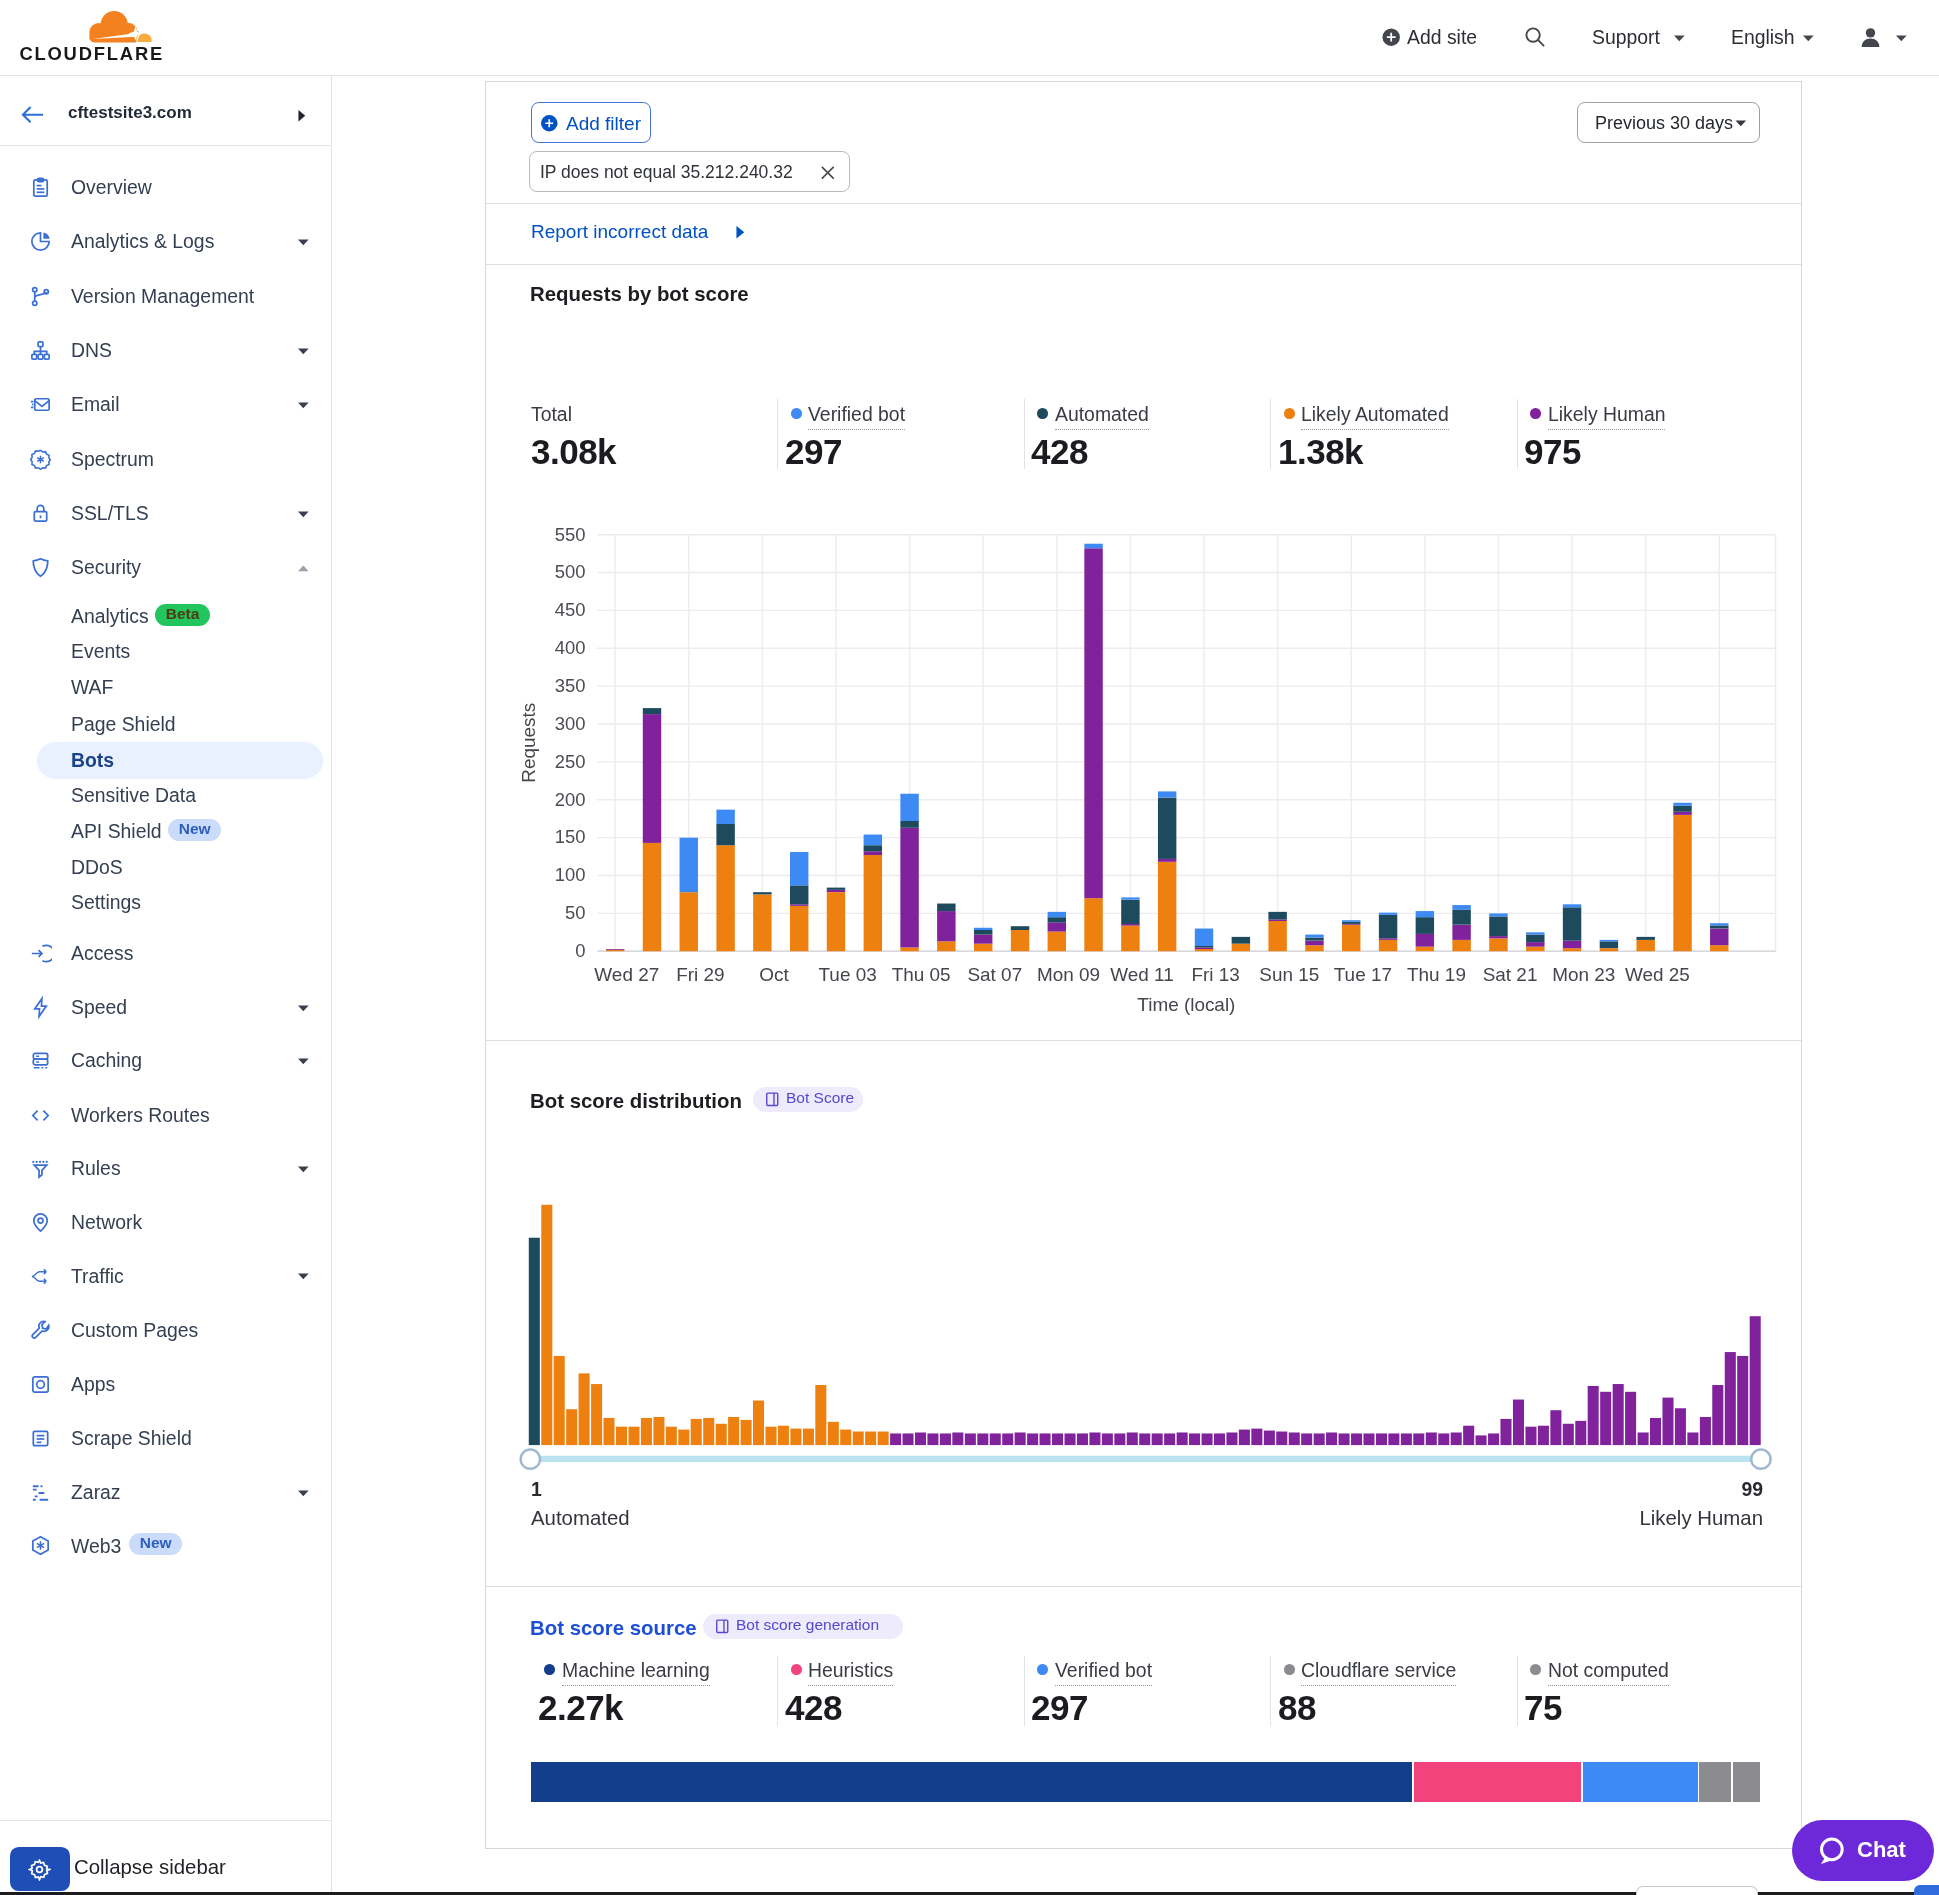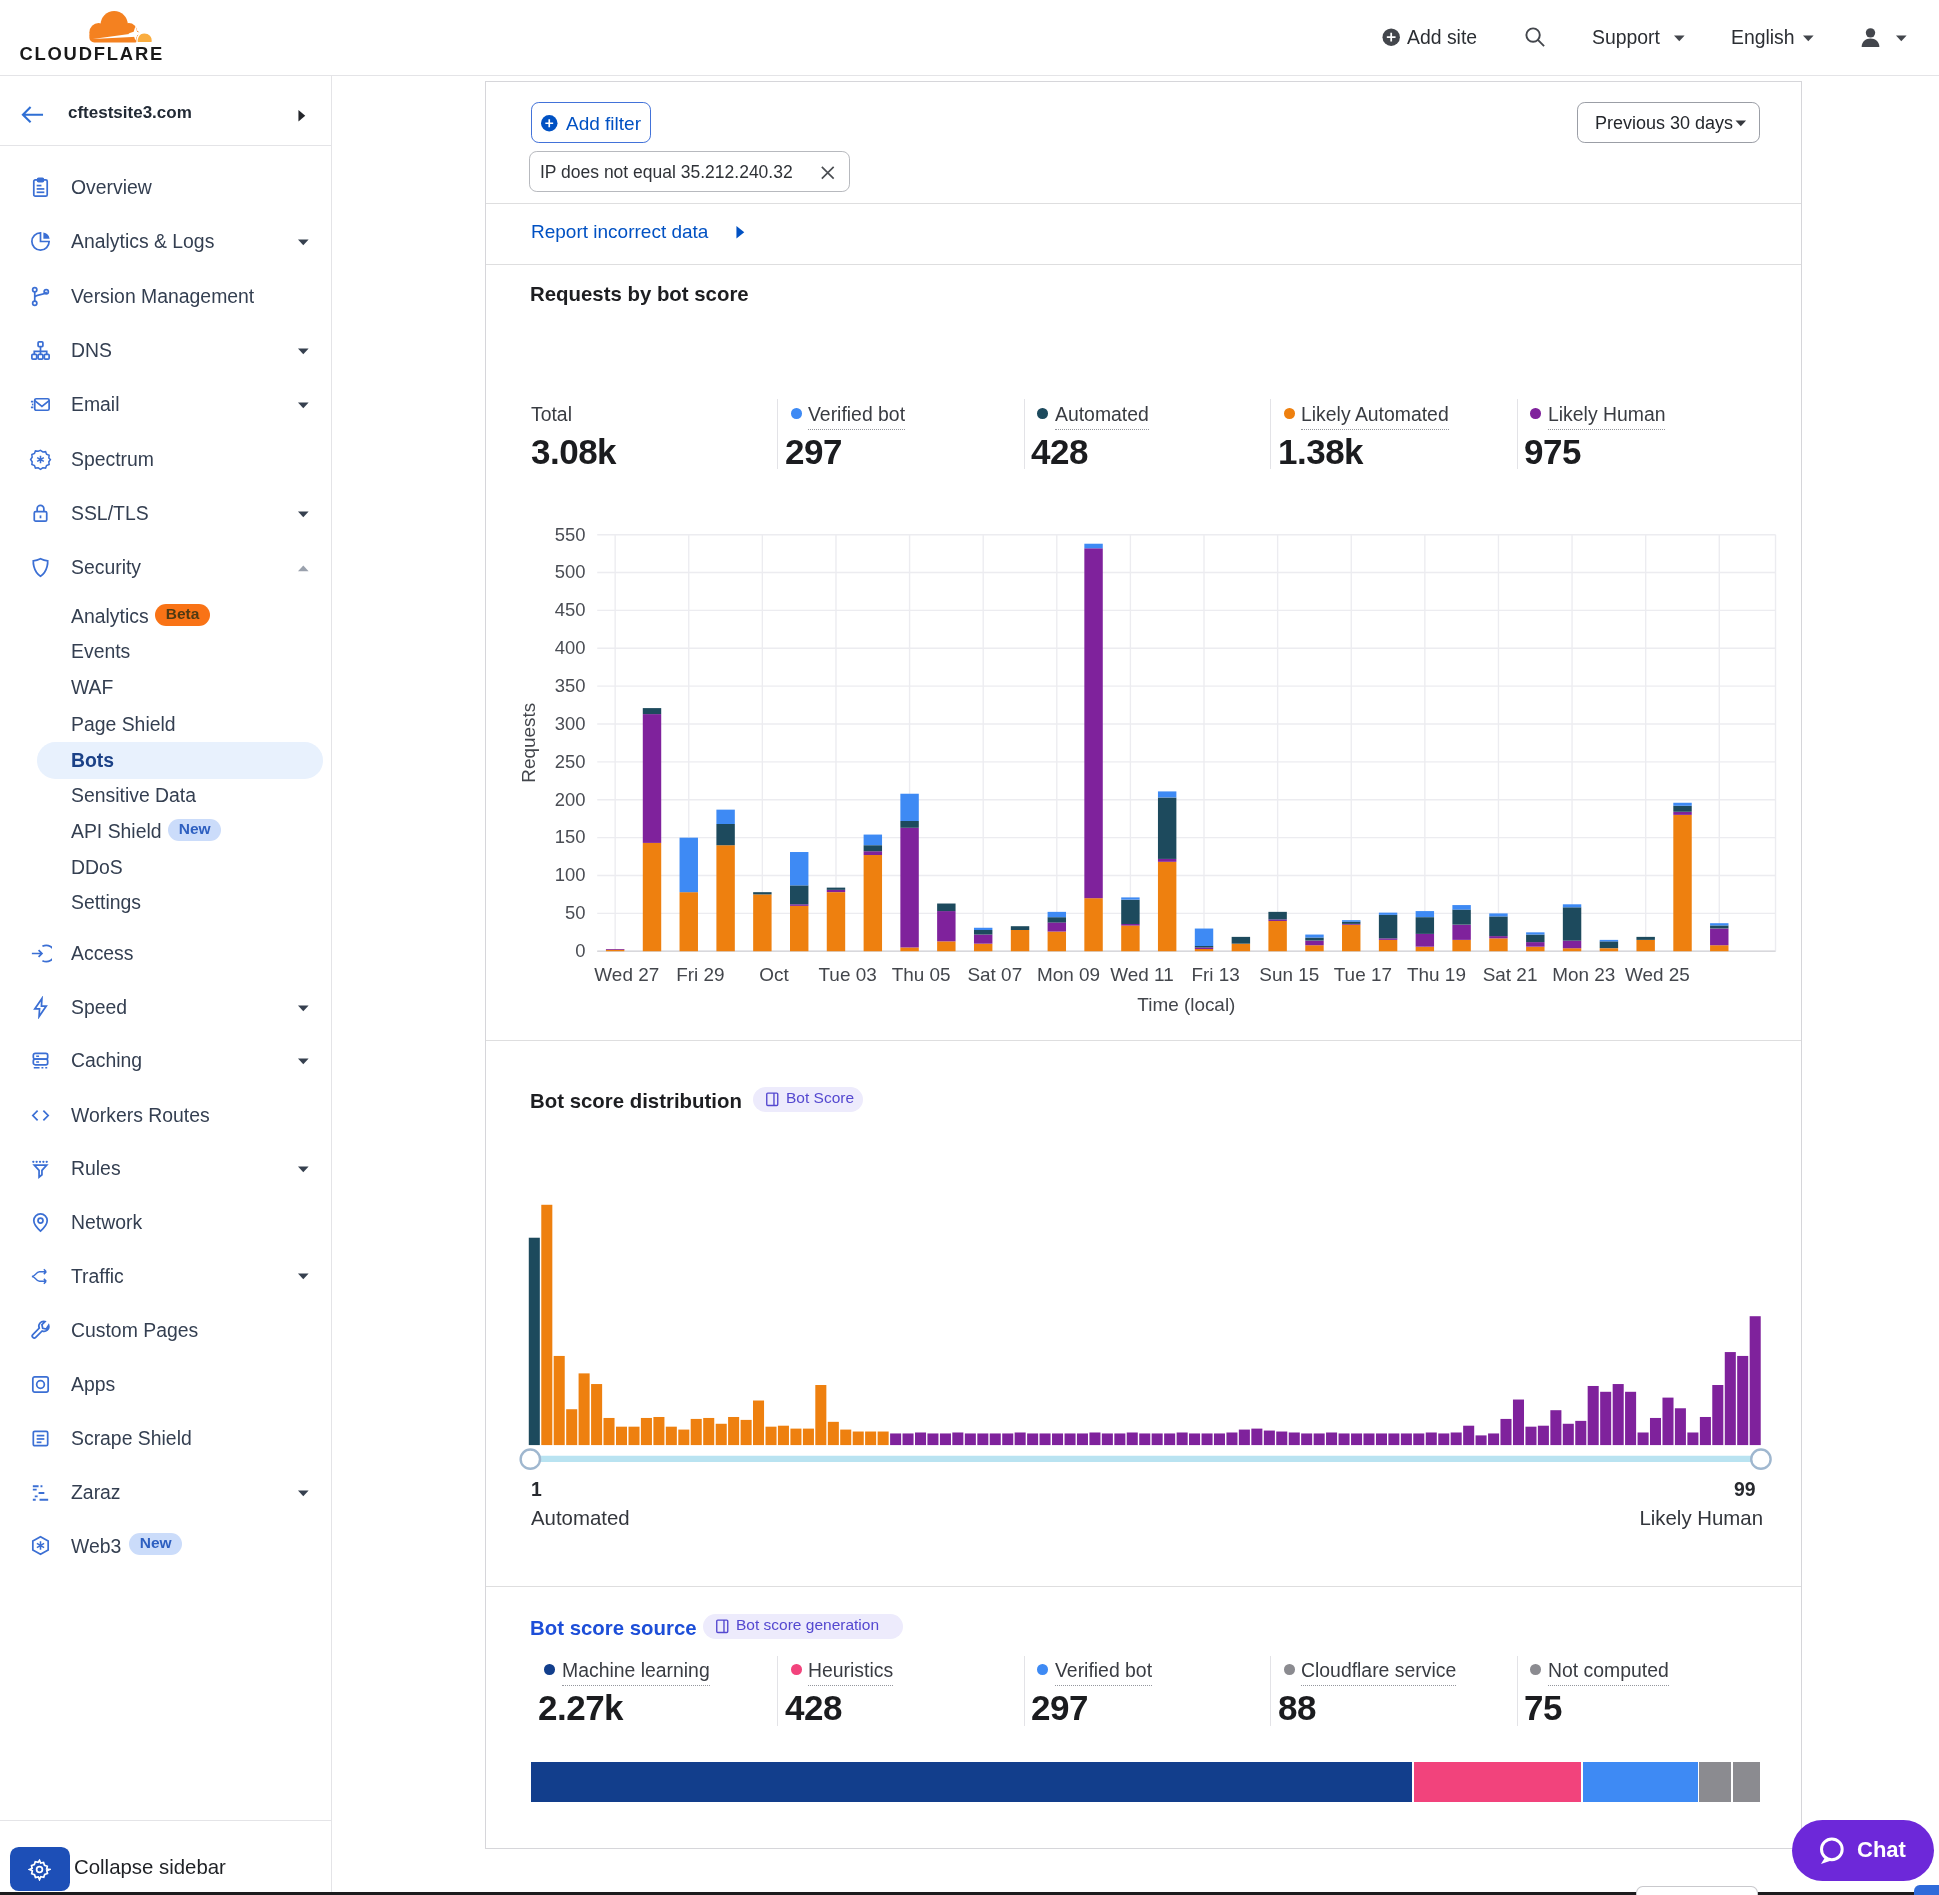--- a/index.html
+++ b/index.html
@@ -120,21 +120,21 @@
       <path d="M1 1.5L6.5 7.5L12 1.5z" fill="#36404f"></path>
     </svg>
 <svg class="nico" style="left:29px;top:480px" viewBox="0 0 24 24" fill="none" stroke="#3b6fd4" stroke-width="1.8">
       <path d="M12 2.8c2.5 1.3 5 2 7.5 2.2 0 0 .8 10.5-7.5 16.2C3.7 15.5 4.5 5 4.5 5 7 4.8 9.5 4.1 12 2.8z"></path>
     </svg>
     <div class="nlab" style="top:478px">Security</div>
 <svg style="position:absolute;left:297px;top:488px" width="12.6" height="8.7" viewBox="0 0 13 9">
       <path d="M1 7.5L6.5 1.5L12 7.5z" fill="#9aa1ad"></path>
     </svg>
 <div class="slab" style="top:527px">Analytics</div>
-<div class="badge" style="left:155px;top:528px;background:#f97316;color:#4f3a13">Beta</div>
+<div class="badge" style="left:155px;top:528px;background:#22c55e;color:#4f3a13">Beta</div>
 <div class="slab" style="top:562px">Events</div>
 <div class="slab" style="top:598px">WAF</div>
 <div class="slab" style="top:635px">Page Shield</div>
 <div style="position:absolute;left:37px;top:666px;width:286px;height:37px;background:#e8f1fd;border-radius:18.4px"></div>
 <div class="slab" style="top:671px;font-weight:700;color:#1b4187">Bots</div>
 <div class="slab" style="top:706px">Sensitive Data</div>
 <div class="slab" style="top:742px">API Shield</div>
 <div class="badge" style="left:168px;top:743px;background:#cbdcfa;color:#2d5fc0">New</div>
 <div class="slab" style="top:778px">DDoS</div>
 <div class="slab" style="top:813px">Settings</div>
@@ -268,21 +268,21 @@
 <div style="position:absolute;left:267px;top:1005px;width:110px;height:25px;background:#edebfc;border-radius:12.6px">
       <svg style="position:absolute;left:10.7px;top:3.9px" width="16.5" height="16.5" viewBox="0 0 24 24" fill="none" stroke="#5448d0" stroke-width="2">
         <rect x="4" y="3" width="16" height="18" rx="1.5"></rect>
         <line x1="14.5" y1="3" x2="14.5" y2="21"></line>
         <line x1="17.3" y1="7" x2="17.3" y2="7.01"></line>
         <line x1="17.3" y1="10.5" x2="17.3" y2="10.51"></line>
       </svg>
       <div style="position:absolute;left:33px;top:1.9px;font-size:15.5px;white-space:nowrap;color:#5448d0">Bot Score</div>
     </div>
 <div style="position:absolute;left:45px;top:1396px;font-size:19.4px;font-weight:700;color:#27292e">1</div>
-<div style="position:absolute;left:1248px;top:1396px;width:29px;text-align:left;font-size:19.4px;font-weight:700;color:#27292e">99</div>
+<div style="position:absolute;left:1248px;top:1396px;width:29px;text-align:right;font-size:19.4px;font-weight:700;color:#27292e">99</div>
 <div style="position:absolute;left:45px;top:1425px;font-size:20.4px;color:#33363c">Automated</div>
 <div style="position:absolute;left:1131px;top:1425px;width:146px;text-align:right;font-size:20.4px;color:#33363c">Likely Human</div>
 <div class="hdiv" style="top:1504px"></div>
 <div style="position:absolute;left:44px;top:1535px;font-size:20.4px;font-weight:700;color:#1d4ed8">Bot score source</div>
 <div style="position:absolute;left:217px;top:1532px;width:200px;height:25px;background:#edebfc;border-radius:12.6px">
       <svg style="position:absolute;left:10.7px;top:3.9px" width="16.5" height="16.5" viewBox="0 0 24 24" fill="none" stroke="#5448d0" stroke-width="2">
         <rect x="4" y="3" width="16" height="18" rx="1.5"></rect>
         <line x1="14.5" y1="3" x2="14.5" y2="21"></line>
         <line x1="17.3" y1="7" x2="17.3" y2="7.01"></line>
         <line x1="17.3" y1="10.5" x2="17.3" y2="10.51"></line>

